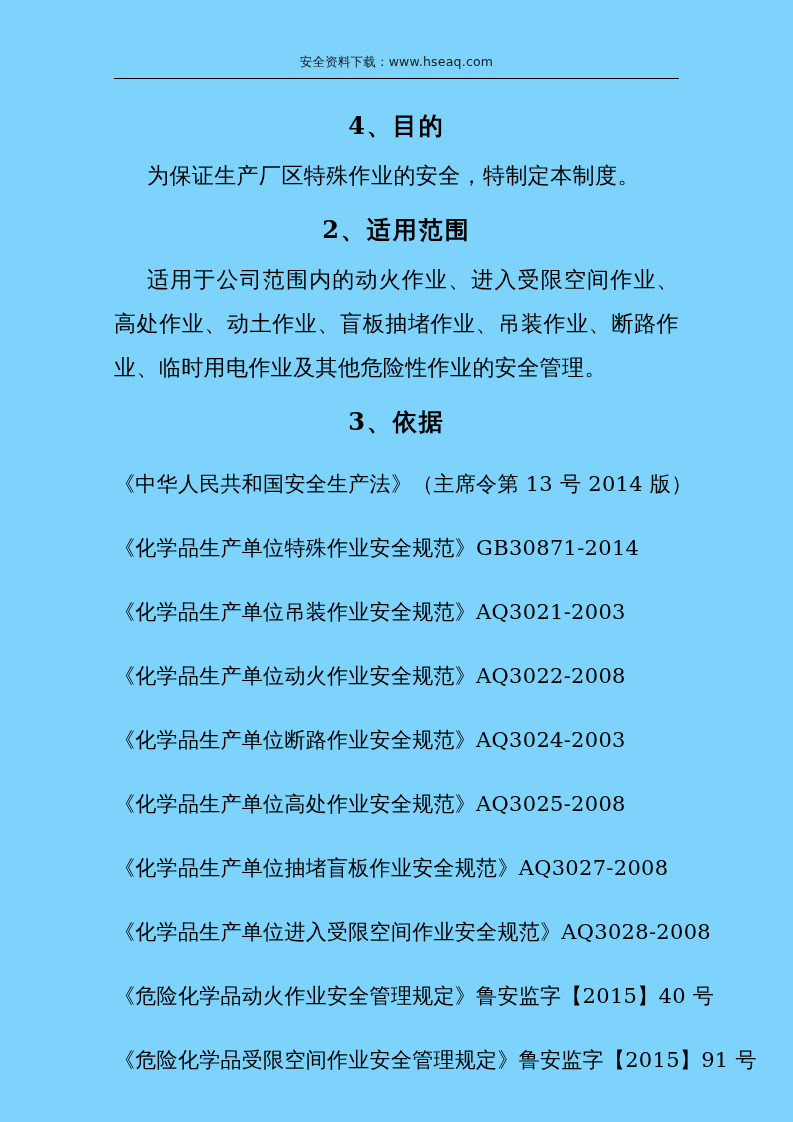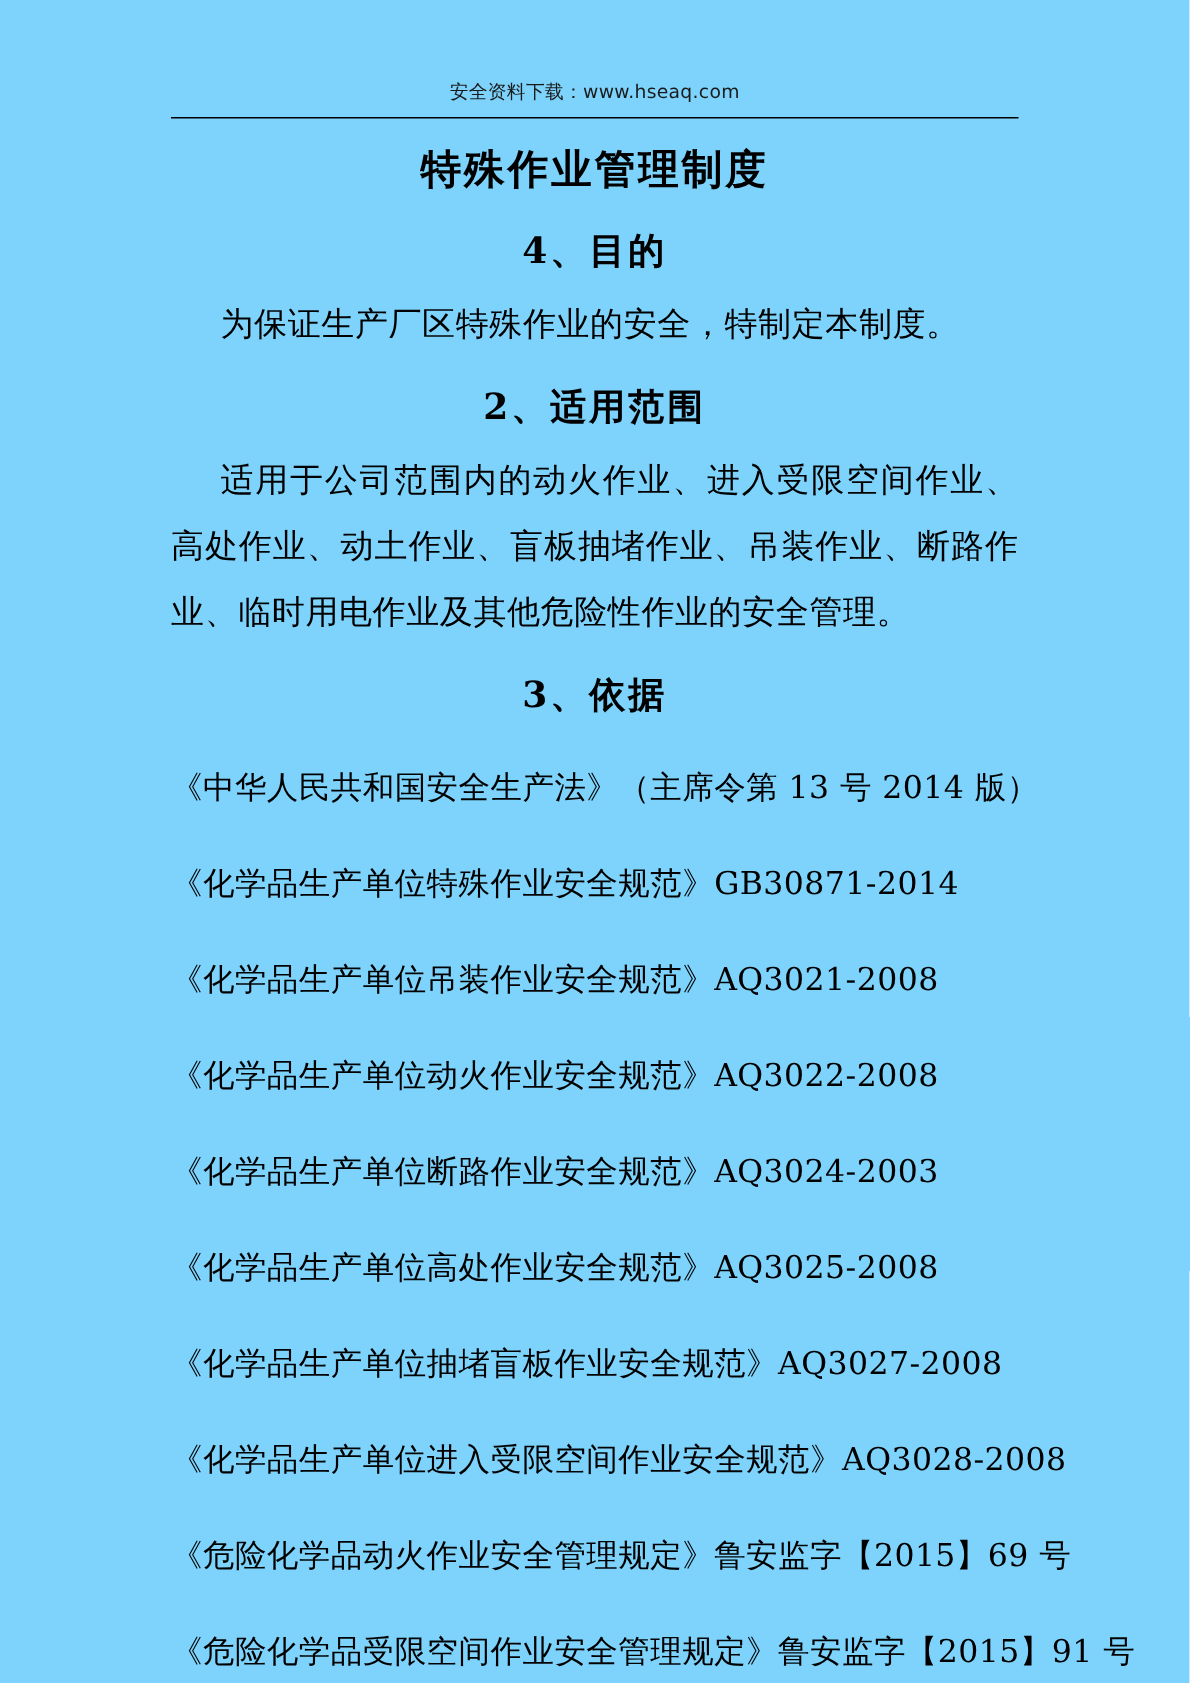--- a/index.html
+++ b/index.html
@@ -92,37 +92,36 @@
 
 <div class="page">
 
   <div class="header-area">
     <span class="header-text">安全资料下载：www.hseaq.com</span>
   </div>
   <div class="header-rule"></div>
 
   <div class="content">
 
-    <h1 class="doc-title">特殊作业管理制度</h1>
 
     <h2 class="section-heading">4、目的</h2>
     <p class="para indent">为保证生产厂区特殊作业的安全，特制定本制度。</p>
 
     <h2 class="section-heading">2、适用范围</h2>
     <p class="para indent">适用于公司范围内的动火作业、进入受限空间作业、高处作业、动土作业、盲板抽堵作业、吊装作业、断路作业、临时用电作业及其他危险性作业的安全管理。</p>
 
     <h2 class="section-heading">3、依据</h2>
 
     <ul class="ref-list">
       <li class="ref-item">《中华人民共和国安全生产法》（主席令第 13 号 2014 版）</li>
       <li class="ref-item">《化学品生产单位特殊作业安全规范》GB30871-2014</li>
-      <li class="ref-item">《化学品生产单位吊装作业安全规范》AQ3021-2008</li>
+      <li class="ref-item">《化学品生产单位吊装作业安全规范》AQ3021-2003</li>
       <li class="ref-item">《化学品生产单位动火作业安全规范》AQ3022-2008</li>
       <li class="ref-item">《化学品生产单位断路作业安全规范》AQ3024-2003</li>
       <li class="ref-item">《化学品生产单位高处作业安全规范》AQ3025-2008</li>
       <li class="ref-item">《化学品生产单位抽堵盲板作业安全规范》AQ3027-2008</li>
       <li class="ref-item">《化学品生产单位进入受限空间作业安全规范》AQ3028-2008</li>
-      <li class="ref-item">《危险化学品动火作业安全管理规定》鲁安监字【2015】69 号</li>
+      <li class="ref-item">《危险化学品动火作业安全管理规定》鲁安监字【2015】40 号</li>
       <li class="ref-item">《危险化学品受限空间作业安全管理规定》鲁安监字【2015】91 号</li>
     </ul>
 
   </div>
 </div>
 
 </body></html>

